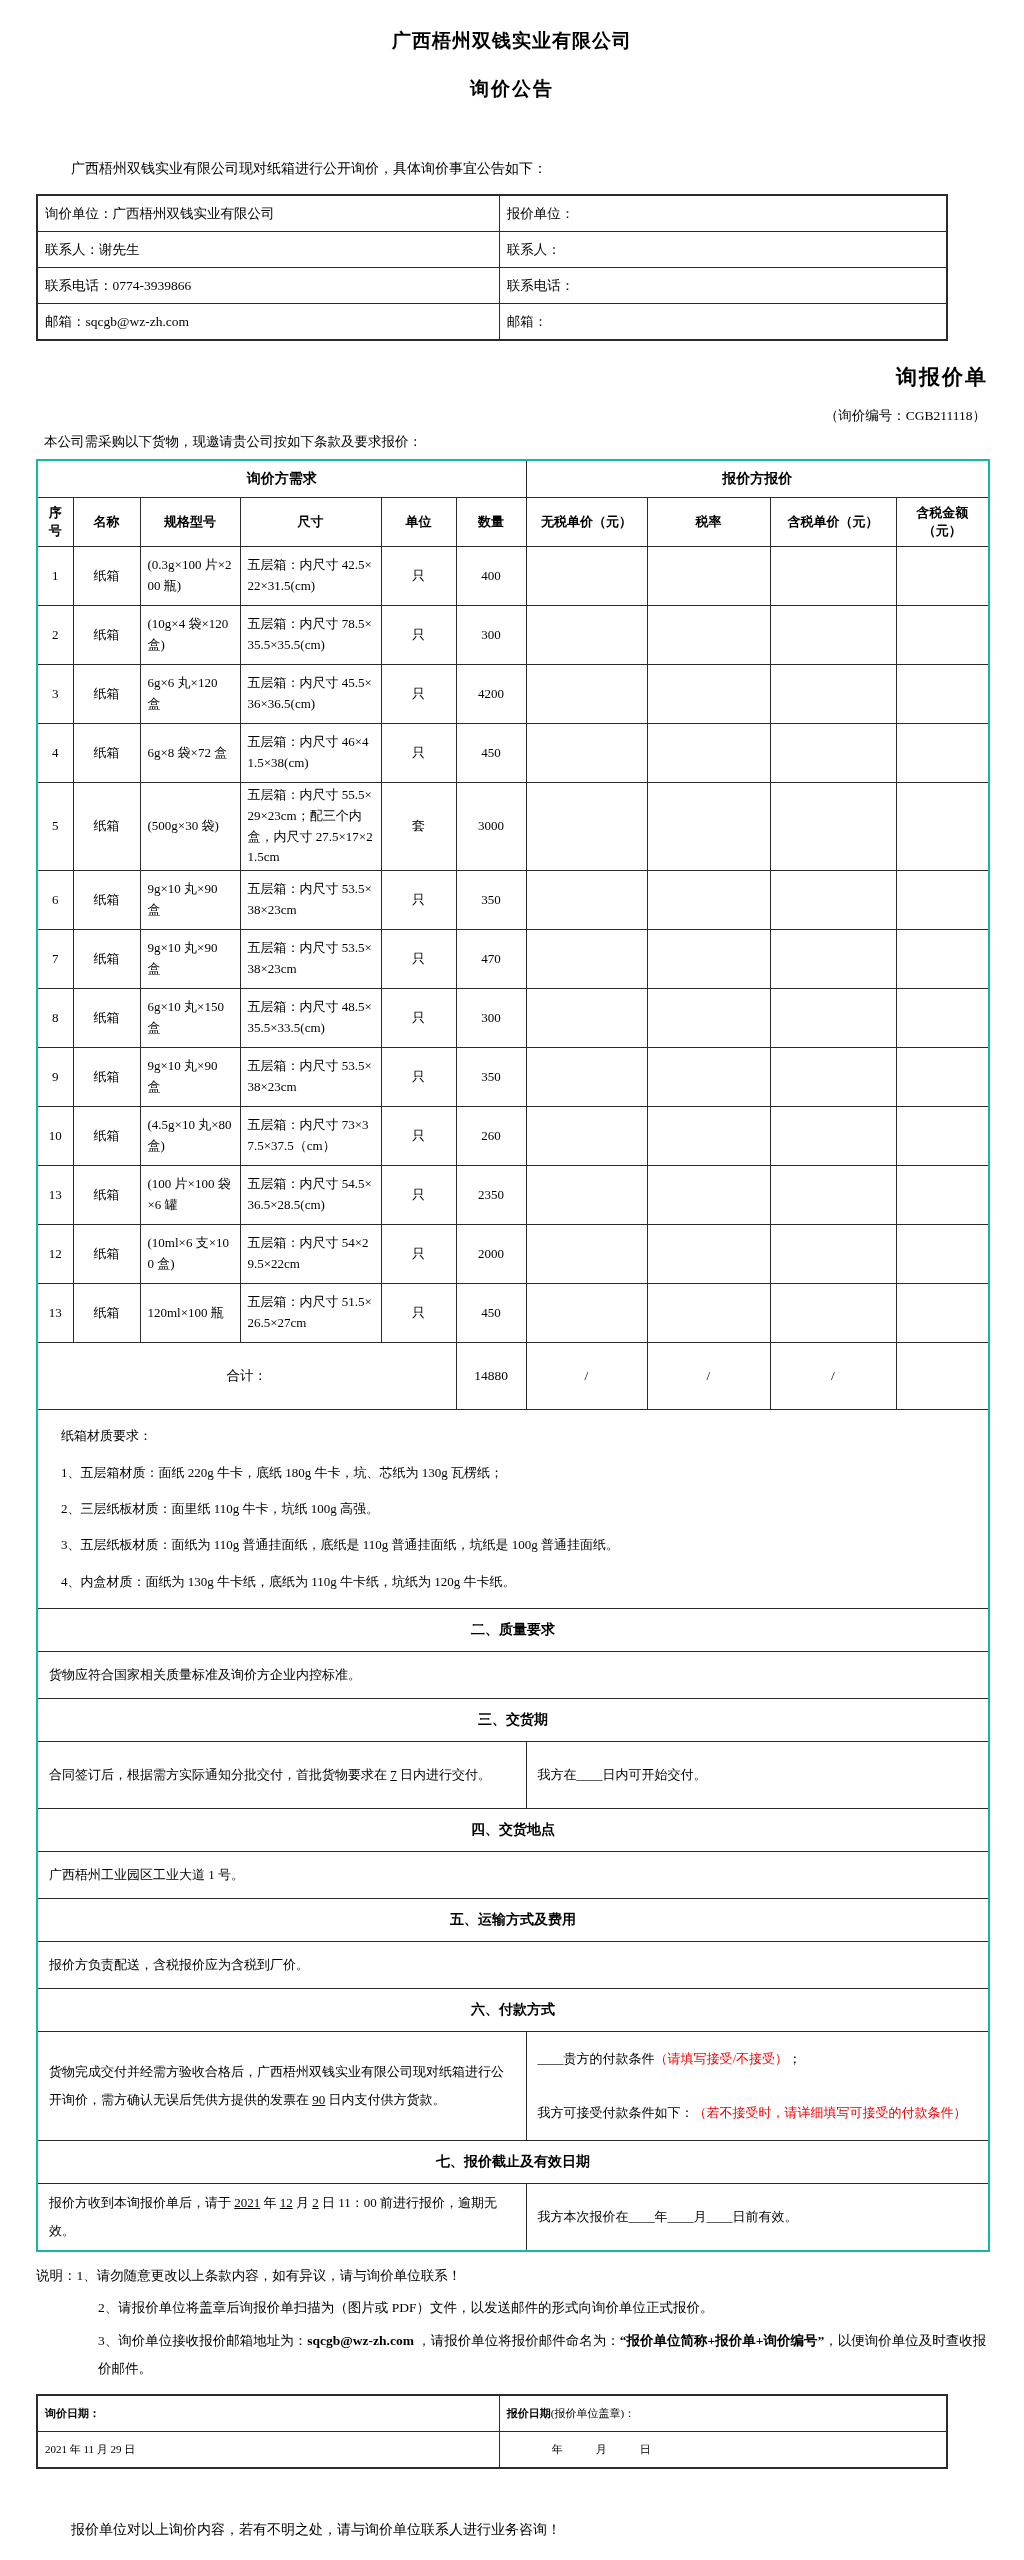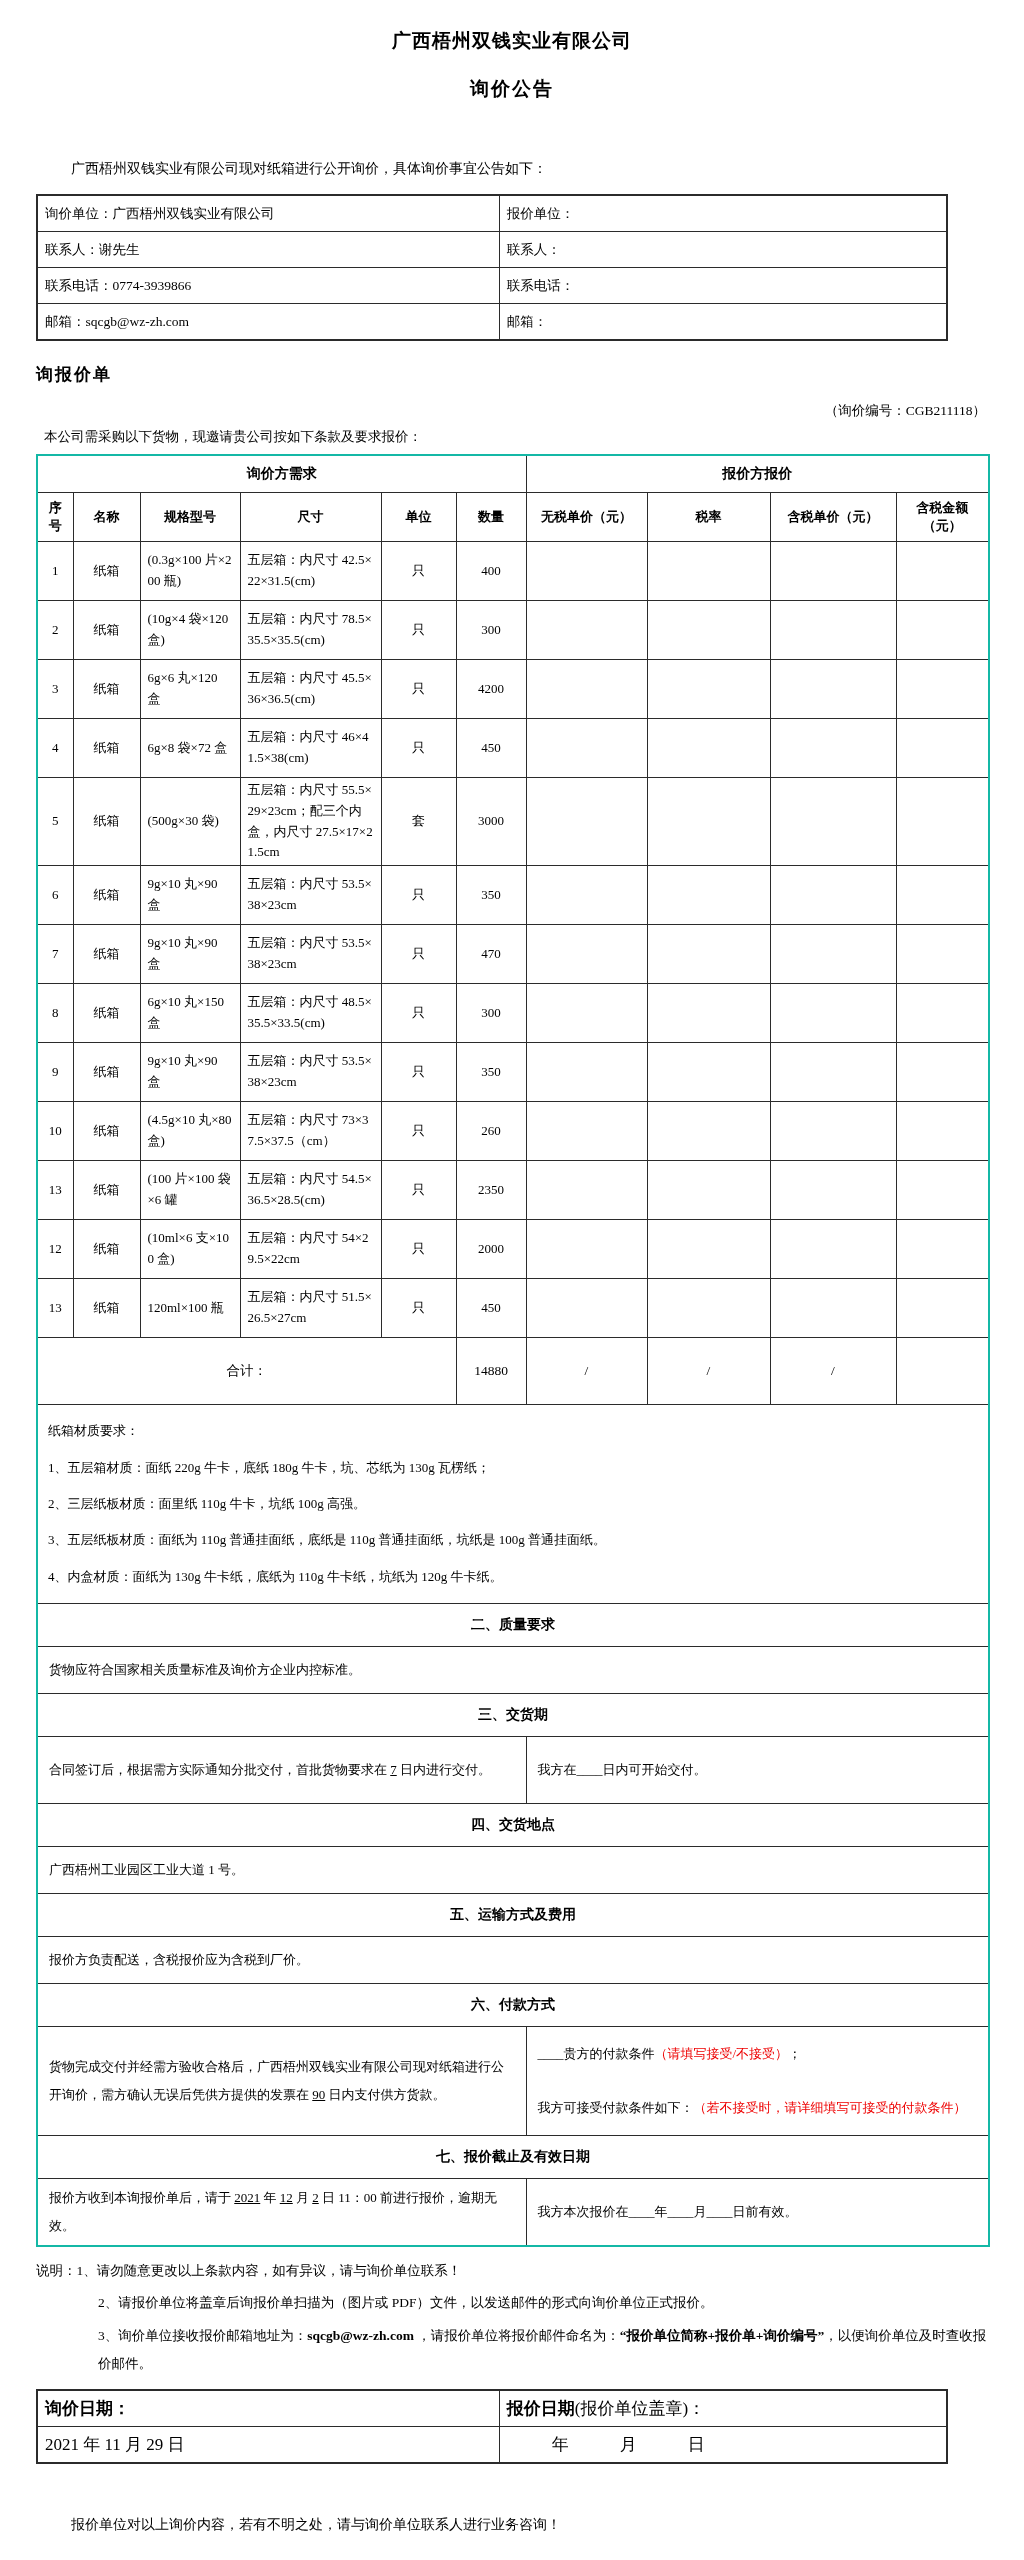--- a/index.html
+++ b/index.html
@@ -9,42 +9,42 @@
     color:#000;font-size:13px;
   }
   .doc{padding:28px 36px 0 36px;box-sizing:border-box;}
   .company-title{text-align:center;font-size:19px;font-weight:bold;letter-spacing:1px;}
   .notice-title{text-align:center;font-size:19px;font-weight:bold;margin-top:22px;letter-spacing:2px;}
   .intro{margin:58px 0 16px 0;font-size:14px;text-indent:2.5em;}
   table{border-collapse:collapse;table-layout:fixed;width:912px;}
   td{border:1px solid #2b2b2b;padding:2px 7px;vertical-align:middle;font-size:13px;word-break:break-all;}
   .contact-table{border:2px solid #2b2b2b;}
   .contact-table td{height:31px;font-size:13.5px;}
-  .form-title{text-align:left;font-size:17px;font-weight:bold;margin-top:22px;letter-spacing:2px;}
+  .form-title{text-align:right;font-size:21px;font-weight:bold;margin-top:22px;letter-spacing:2px;}
   .inquiry-no{text-align:right;font-size:13.5px;margin-top:16px;padding-right:2px;}
   .purchase-note{margin:8px 0 8px 0;font-size:13.5px;text-indent:0.6em;}
   .quote-table{border:2px solid #14b8a6;}
   .group-row td{height:32px;font-size:14px;font-weight:bold;text-align:center;}
   .section-row td{height:38px;font-size:14px;font-weight:bold;text-align:center;}
   .colhdr-row td{height:44px;font-weight:bold;text-align:center;font-size:13px;}
   .items-body td{height:54px;line-height:1.6;}
   .al-center{text-align:center;}
   .al-left{text-align:left;}
   .total-row td{height:62px;text-align:center;font-size:13.5px;}
-  .materials-cell{padding:8px 10px;line-height:2.8;font-size:13px;}
+  .materials-cell{padding:8px 23px;line-height:2.8;font-size:13px;}
   .content-cell{padding:4px 11px;line-height:2.2;font-size:13px;height:38px;}
   .row-mid{height:58px;}
   .row-pay td{height:100px;vertical-align:middle;}
   .pay-line{margin:4px 0;}
   .pay-line + .pay-line{margin-top:26px;}
   .notes{margin-top:10px;font-size:13.5px;line-height:2.1;}
   .notes p{margin:0 0 4px 0;}
   .notes .indent{margin-left:62px;}
   .date-table{border:2px solid #2b2b2b;margin-top:10px;}
-  .date-table td{height:31px;font-size:17px;}
+  .date-table td{height:31px;font-size:11px;}
   .date-blank{padding-left:52px;}
   .footer-note{margin-top:52px;font-size:14px;text-indent:2.5em;}
 </style>
 </head>
 <body>
 
 <div class="doc">
 
   <div class="company-title">广西梧州双钱实业有限公司</div>
   <div class="notice-title">询价公告</div>

